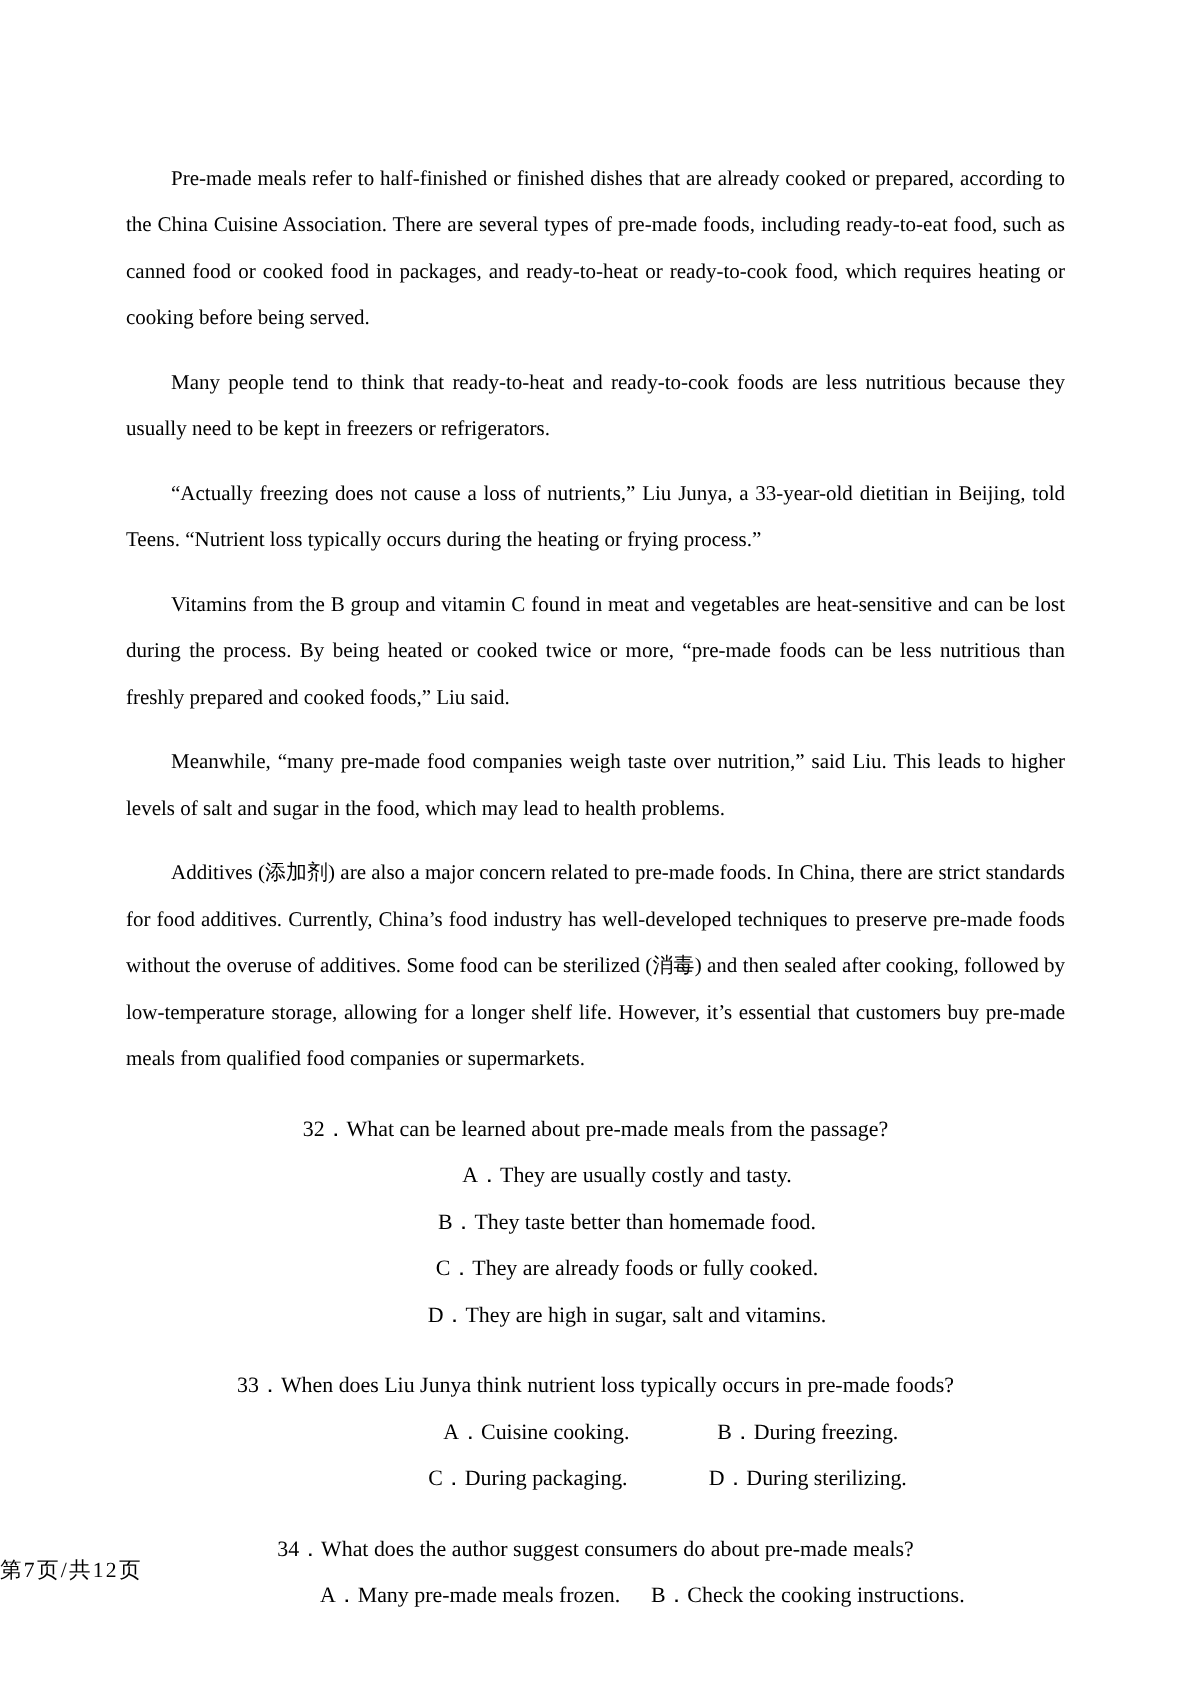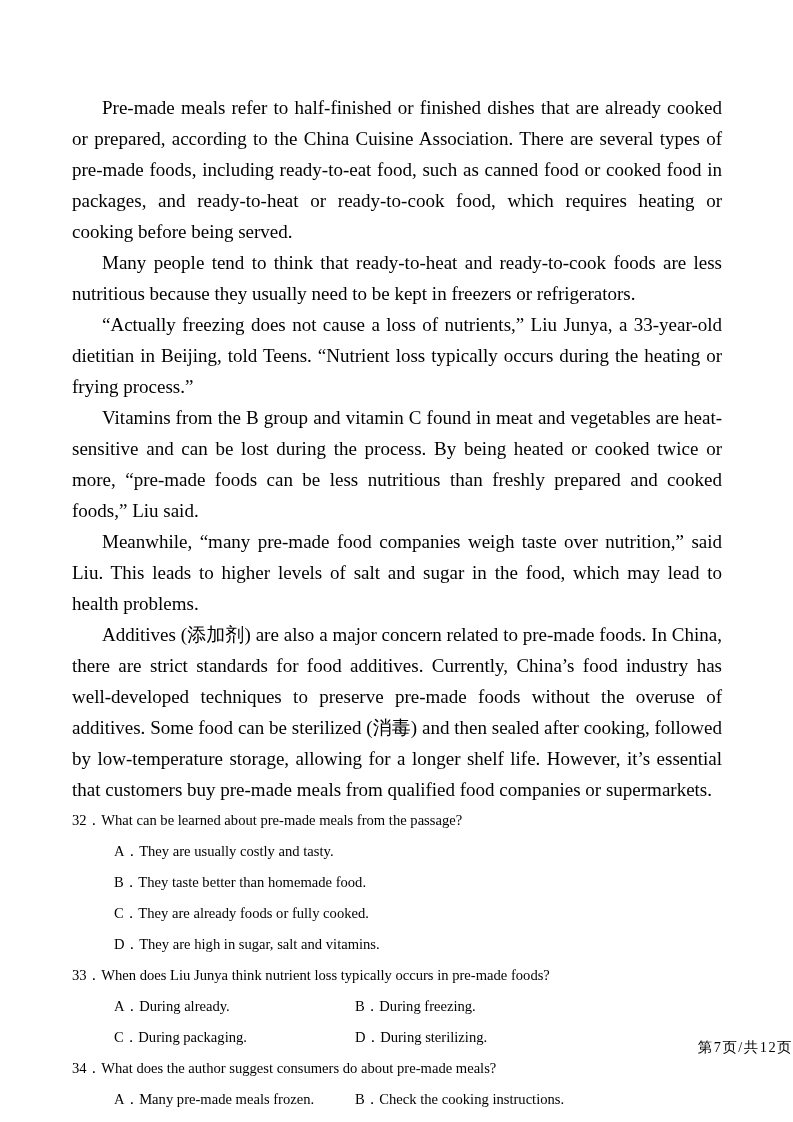--- a/index.html
+++ b/index.html
@@ -27,33 +27,34 @@
   
   .content {
     position: absolute;
     left: 72px;
     top: 92px;
     width: 650px;
   }
 
   
   .para {
-    margin: 0;
-    font-size: 19px;
+    margin: 12px;
+    font-size: 14px;
     line-height: 31px;
     text-align: justify;
     text-justify: inter-word;
     text-indent: 30px;
     letter-spacing: 0px;
     word-spacing: 0px;
   }
 
   
   .question-block {
-    margin: 0;
+    margin: 16px;
+    text-align: center;
   }
   .q-stem {
     font-size: 14.6px;
     line-height: 31px;
     text-indent: 0;
     margin: 0;
     white-space: nowrap;
   }
   .options-stacked {
     margin: 0;
@@ -91,21 +92,21 @@
     padding-left: 0;
     width: auto;
   }
 
   
   .footer {
     position: absolute;
     left: 0;
     top: 1037px;
     width: 793px;
-    text-align: right;
+    text-align: left;
     font-size: 14.4px;
     line-height: 20px;
     font-family: "Liberation Serif", "DejaVu Serif", serif;
   }
   .footer .f-seg {
     display: inline;
     letter-spacing: 1.5px;
   }
 </style>
 </head>
@@ -131,21 +132,21 @@
         <li>B．They taste better than homemade food.</li>
         <li>C．They are already foods or fully cooked.</li>
         <li>D．They are high in sugar, salt and vitamins.</li>
       </ul>
     </div>
 
     <div class="question-block">
       <div class="q-stem">33．When does Liu Junya think nutrient loss typically occurs in pre-made foods?</div>
       <div class="options-grid">
         <div class="opt-row">
-          <span class="opt">A．During already.</span><span class="opt second">B．During freezing.</span>
+          <span class="opt">A．Cuisine cooking.</span><span class="opt second">B．During freezing.</span>
         </div>
         <div class="opt-row">
           <span class="opt">C．During packaging.</span><span class="opt second">D．During sterilizing.</span>
         </div>
       </div>
     </div>
 
     <div class="question-block">
       <div class="q-stem">34．What does the author suggest consumers do about pre-made meals?</div>
       <div class="options-grid">

